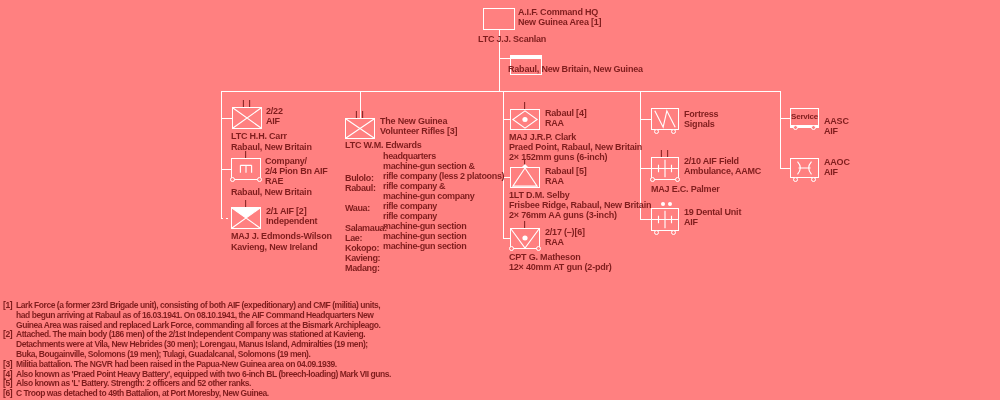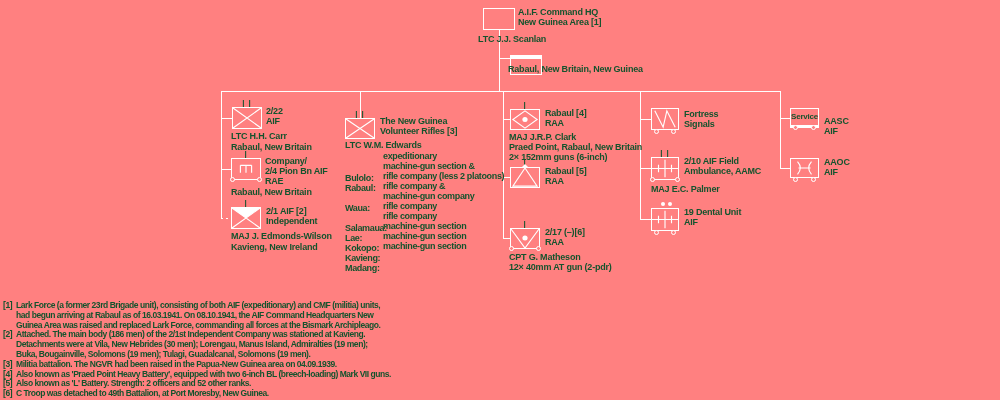--- a/index.html
+++ b/index.html
@@ -22,21 +22,21 @@
   #ngvr-list{position:absolute;left:345px;top:151px;font-size:9px;line-height:10px;letter-spacing:-0.35px;white-space:nowrap;}
   .ngvr-row{position:relative;padding-left:38px;}
   .ngvr-place{position:absolute;left:0;top:0;margin-top:22px;}
   #footnotes{position:absolute;left:3px;top:301px;font-size:8.5px;line-height:9.8px;letter-spacing:-0.45px;white-space:nowrap;}
   .fn{position:relative;padding-left:13px;}
   .fnm{position:absolute;left:0;top:0;}
 </style>
 </head>
 <body>
 
-<div id="stage" style="background: rgb(255, 128, 128); color: #14532d;">
+<div id="stage" style="background: rgb(255, 128, 128); color: #7f1d1d;">
 
   <div class="line" style="left:499px;top:30px;width:1px;height:61px"></div>
   <div class="line" style="left:499px;top:58px;width:11px;height:1px"></div>
   <div class="line" style="left:221px;top:91px;width:560px;height:1px"></div>
   <div class="line" style="left:221px;top:91px;width:1px;height:128px"></div>
   <div class="line" style="left:221px;top:118px;width:11px;height:1px"></div>
   <div class="line" style="left:221px;top:169px;width:10px;height:1px"></div>
   <div class="dash" style="left:221px;top:218px;width:10px"></div>
   <div class="line" style="left:360px;top:91px;width:1px;height:27px"></div>
   <div class="line" style="left:503px;top:91px;width:1px;height:148px"></div>
@@ -114,21 +114,21 @@
       </svg>
   </div>
   <div class="lbl" style="left:380px;top:116px">
     <div>The New Guinea</div>
     <div>Volunteer Rifles [3]</div>
   </div>
   <div class="lbl" style="left:345px;top:140px">LTC  W.M. Edwards</div>
   <div id="ngvr-list">
       <div class="ngvr-row">
         <span class="ngvr-place">Bulolo:</span>
-        <div>expeditionary</div>
+        <div>headquarters</div>
       </div>
       <div class="ngvr-row">
         <span class="ngvr-place">Rabaul:</span>
         <div>machine-gun section &amp;</div>
         <div>rifle company (less 2 platoons)</div>
       </div>
       <div class="ngvr-row">
         <span class="ngvr-place">Waua:</span>
         <div>rifle company &amp;</div>
         <div>machine-gun company</div>
@@ -175,20 +175,25 @@
   <div class="box" style="left:510px;top:167px;width:30px;height:21px">
     <div class="ech">|</div>
     <span class="apex"></span>
     <svg viewBox="0 0 30 21" preserveAspectRatio="none">
       <polygon points="15,0 28,20 2,20" stroke="#fff" stroke-width="1.2" fill="none"></polygon>
       </svg>
   </div>
   <div class="lbl" style="left:545px;top:166px">
     <div>Rabaul [5]</div>
     <div>RAA</div>
+  </div>
+  <div class="lbl" style="left:509px;top:190px">
+    <div>1LT  D.M. Selby</div>
+    <div>Frisbee Ridge, Rabaul, New Britain</div>
+    <div>2× 76mm AA guns (3-inch)</div>
   </div>
 
   <div class="box" style="left:510px;top:228px;width:30px;height:21px">
     <div class="ech">|</div>
     <svg viewBox="0 0 30 21" preserveAspectRatio="none">
       <path d="M0,0L15,21L30,0" stroke="#fff" stroke-width="1.2" fill="none"></path>
       <circle cx="15" cy="10" r="2.8" fill="#fff"></circle>
       </svg>
     <span class="wheel w-l"></span>
     <span class="wheel w-r"></span>

